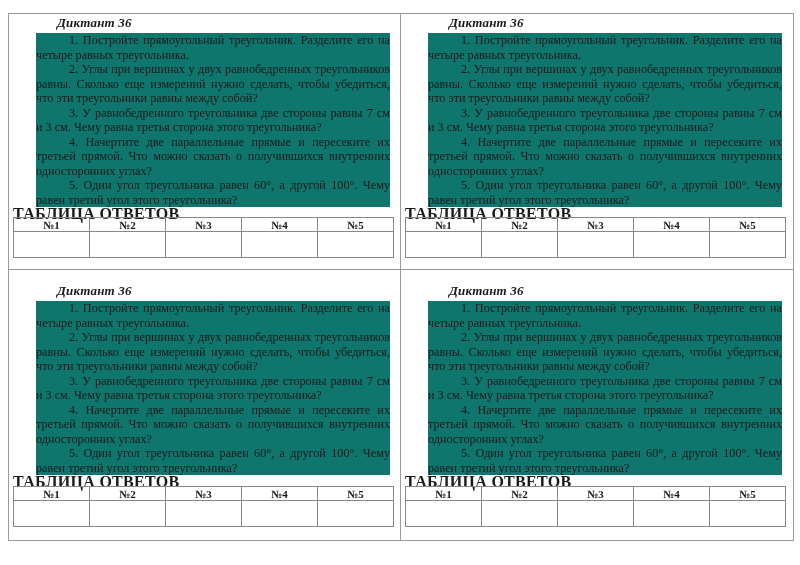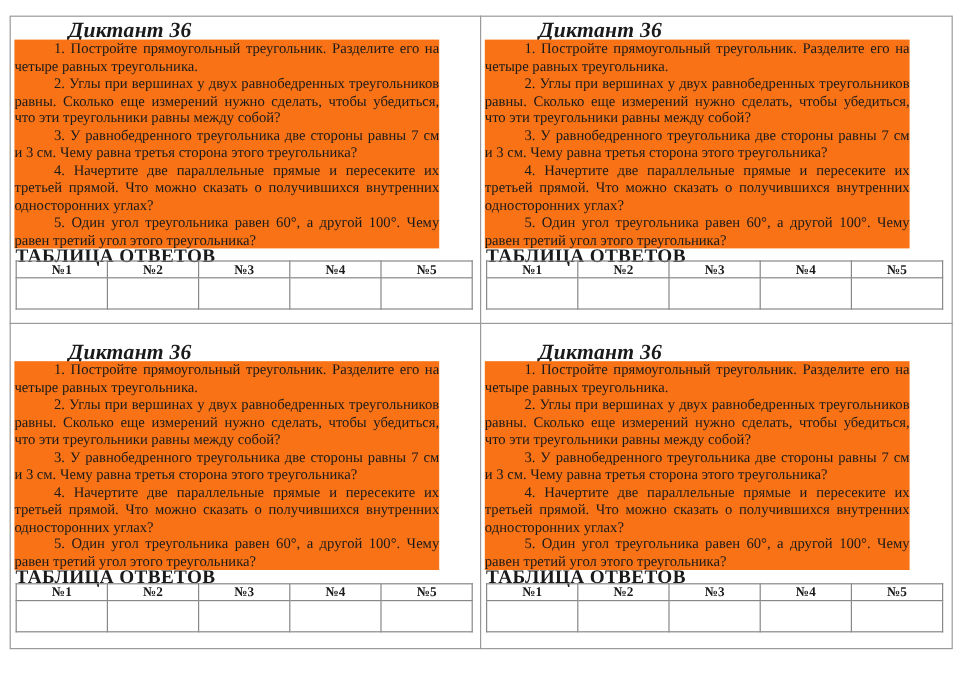--- a/index.html
+++ b/index.html
@@ -4,22 +4,22 @@
 <style>
   html, body { margin: 0; padding: 0; background: #ffffff; }
   body { width: 800px; height: 565px; position: relative; overflow: hidden;
          font-family: "Liberation Serif", "DejaVu Serif", serif; color: #1a1a1a; }
   .sheet { position: absolute; left: 8px; top: 13px; width: 786px; height: 528px;
            border: 1px solid #9a9a9a; box-sizing: border-box; }
   .vdiv { position: absolute; left: 400px; top: 13px; width: 1px; height: 528px; background: #9a9a9a; }
   .hdiv { position: absolute; left: 8px; top: 269px; width: 786px; height: 1px; background: #9a9a9a; }
   .card { position: absolute; width: 384px; height: 255px; }
   .card .title { position: absolute; left: 49px; top: 1px; font-weight: bold; font-style: italic;
-                 font-size: 18px; letter-spacing: 0.2px; text-align: center; }
-  .card .body { position: absolute; left: 4px; top: 19px; width: 354px; background: #f97316;
+                 font-size: 13px; letter-spacing: 0.2px; text-align: center; }
+  .card .body { position: absolute; left: 28px; top: 19px; width: 354px; background: #0f766e;
                 font-size: 12.2px; line-height: 14.5px; text-align: justify; }
   .card .body p { margin: 0; text-indent: 33px; }
   .card .table-label { position: absolute; left: 5px; font-weight: bold; font-size: 16px; letter-spacing: 0.3px; }
   .card table { position: absolute; left: 5px; border-collapse: collapse; width: 381px; table-layout: fixed; }
   .card td, .card th { border: 1px solid #888; padding: 0; font-size: 11px; font-weight: bold; text-align: center; }
   .card th { height: 13px; line-height: 12px; font-weight: bold; }
   .card td { height: 25px; }
   #q1 { left: 8px; top: 14px; }
   #q2 { left: 400px; top: 14px; }
   #q3 { left: 8px; top: 270px; }

